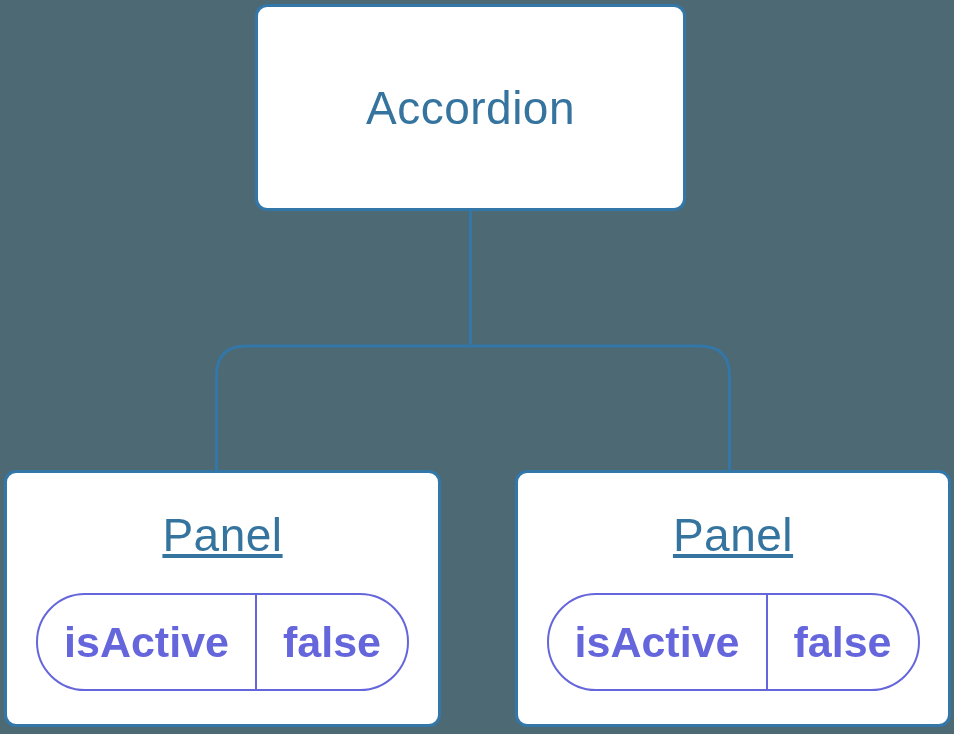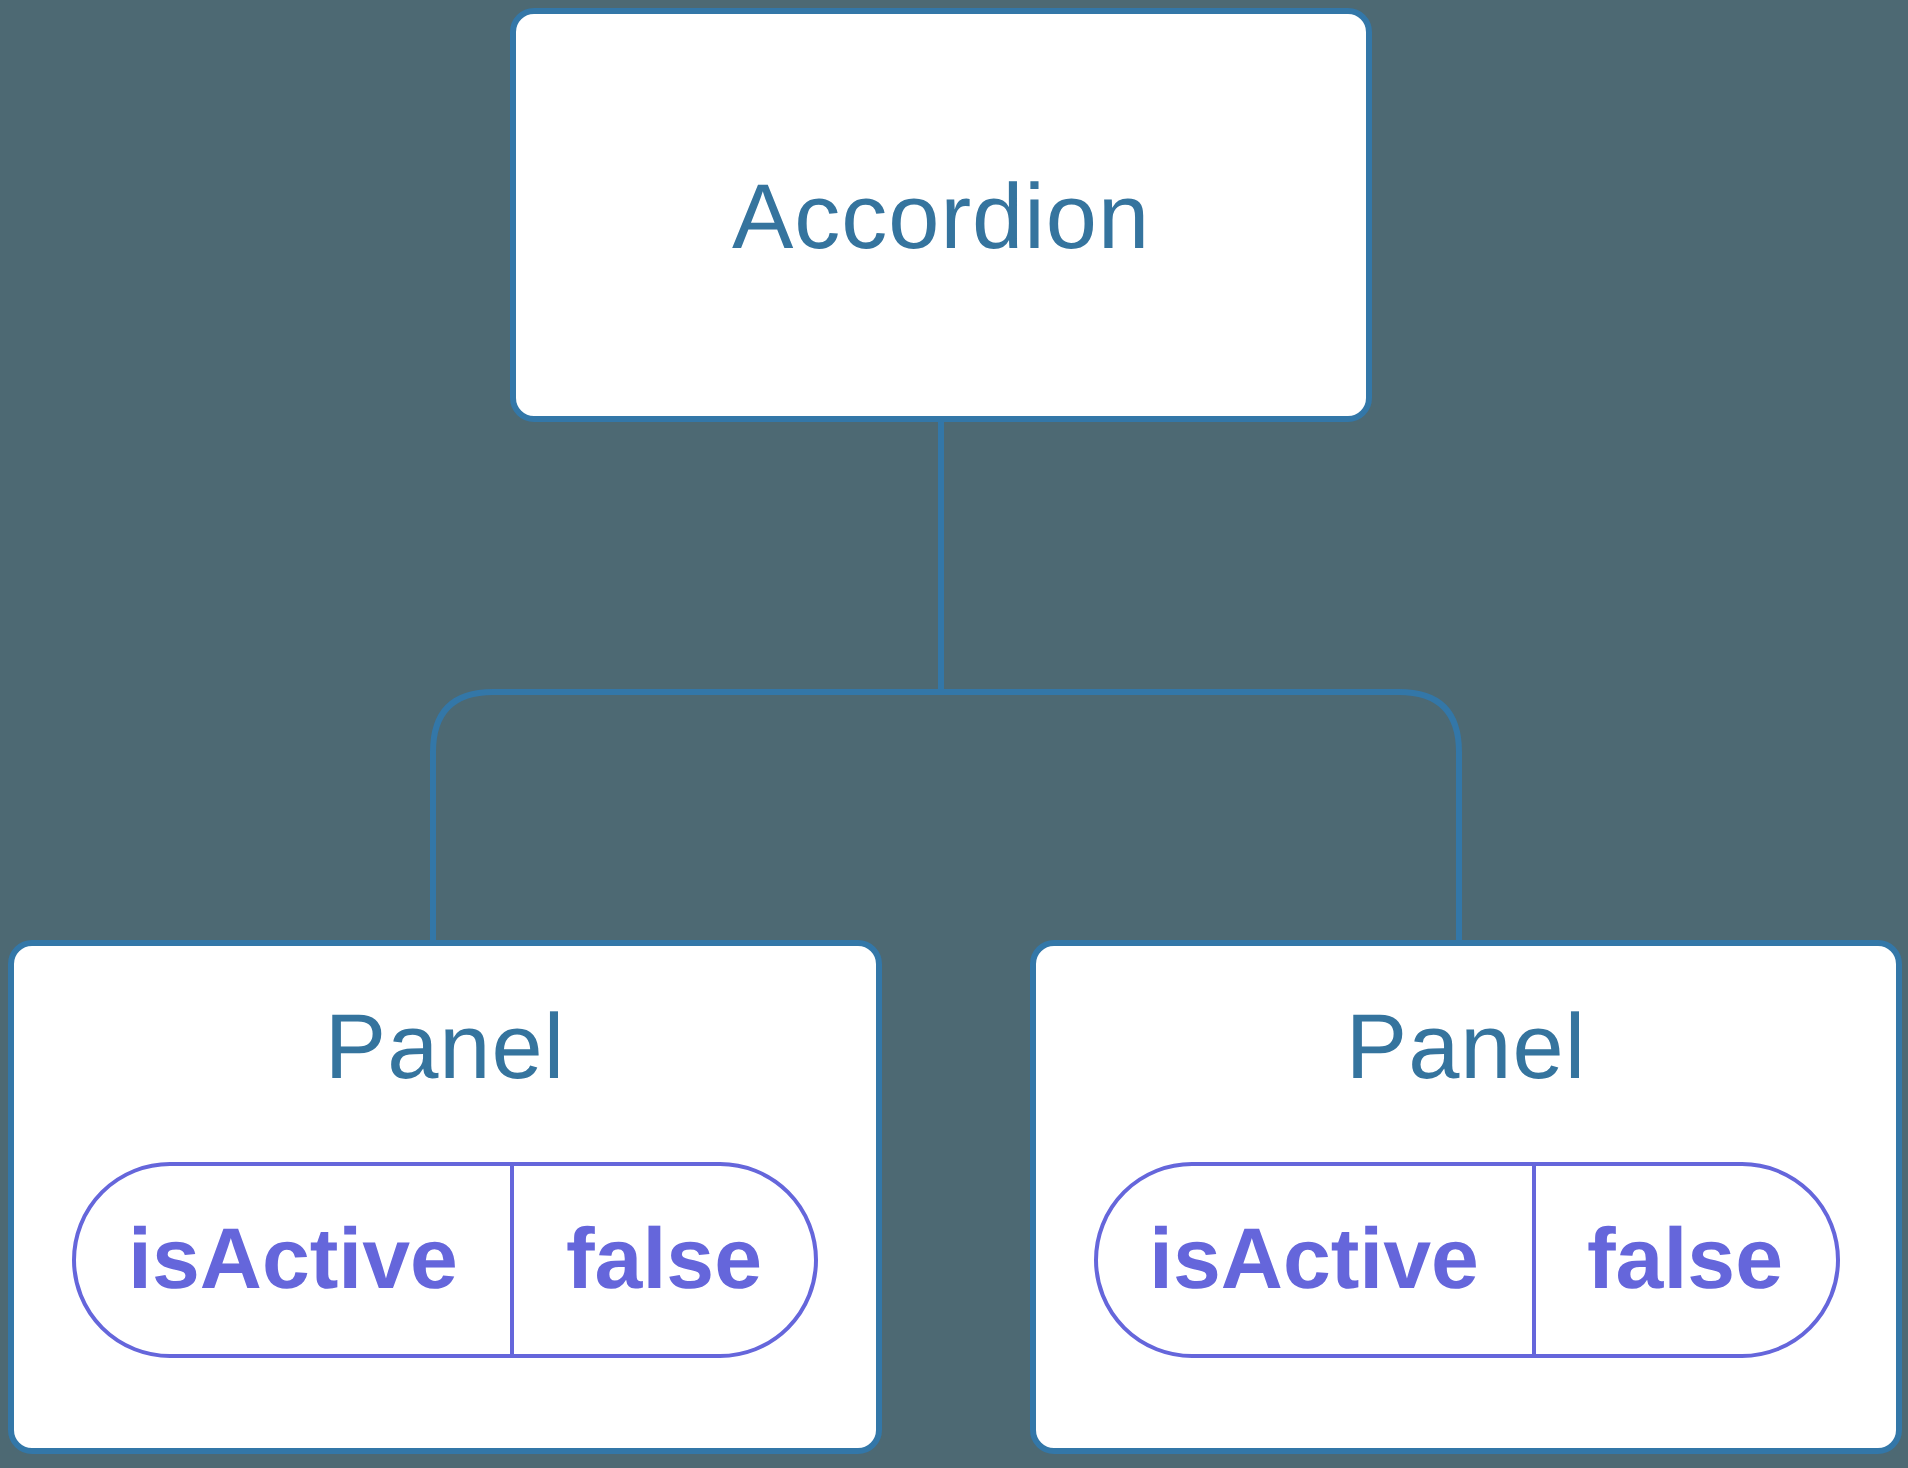--- a/index.html
+++ b/index.html
@@ -55,22 +55,23 @@
     top: 470px;
     width: 437px;
     height: 257px;
     display: flex;
     flex-direction: column;
     align-items: center;
   }
   .panel-left  { left: 4px; }
   .panel-right { left: 515px; width: 436px; }
   .panel .node-label {
-    margin-top: 24px;
+    margin-top: 36px;
     line-height: 52px;
+    text-decoration: underline;
   }
   .state-pill {
     margin-top: 32px;
     box-sizing: border-box;
     width: 373px;
     height: 98px;
     border: 2px solid var(--state, #6566DB);
     border-radius: 49px;
     display: flex;
     align-items: stretch;

